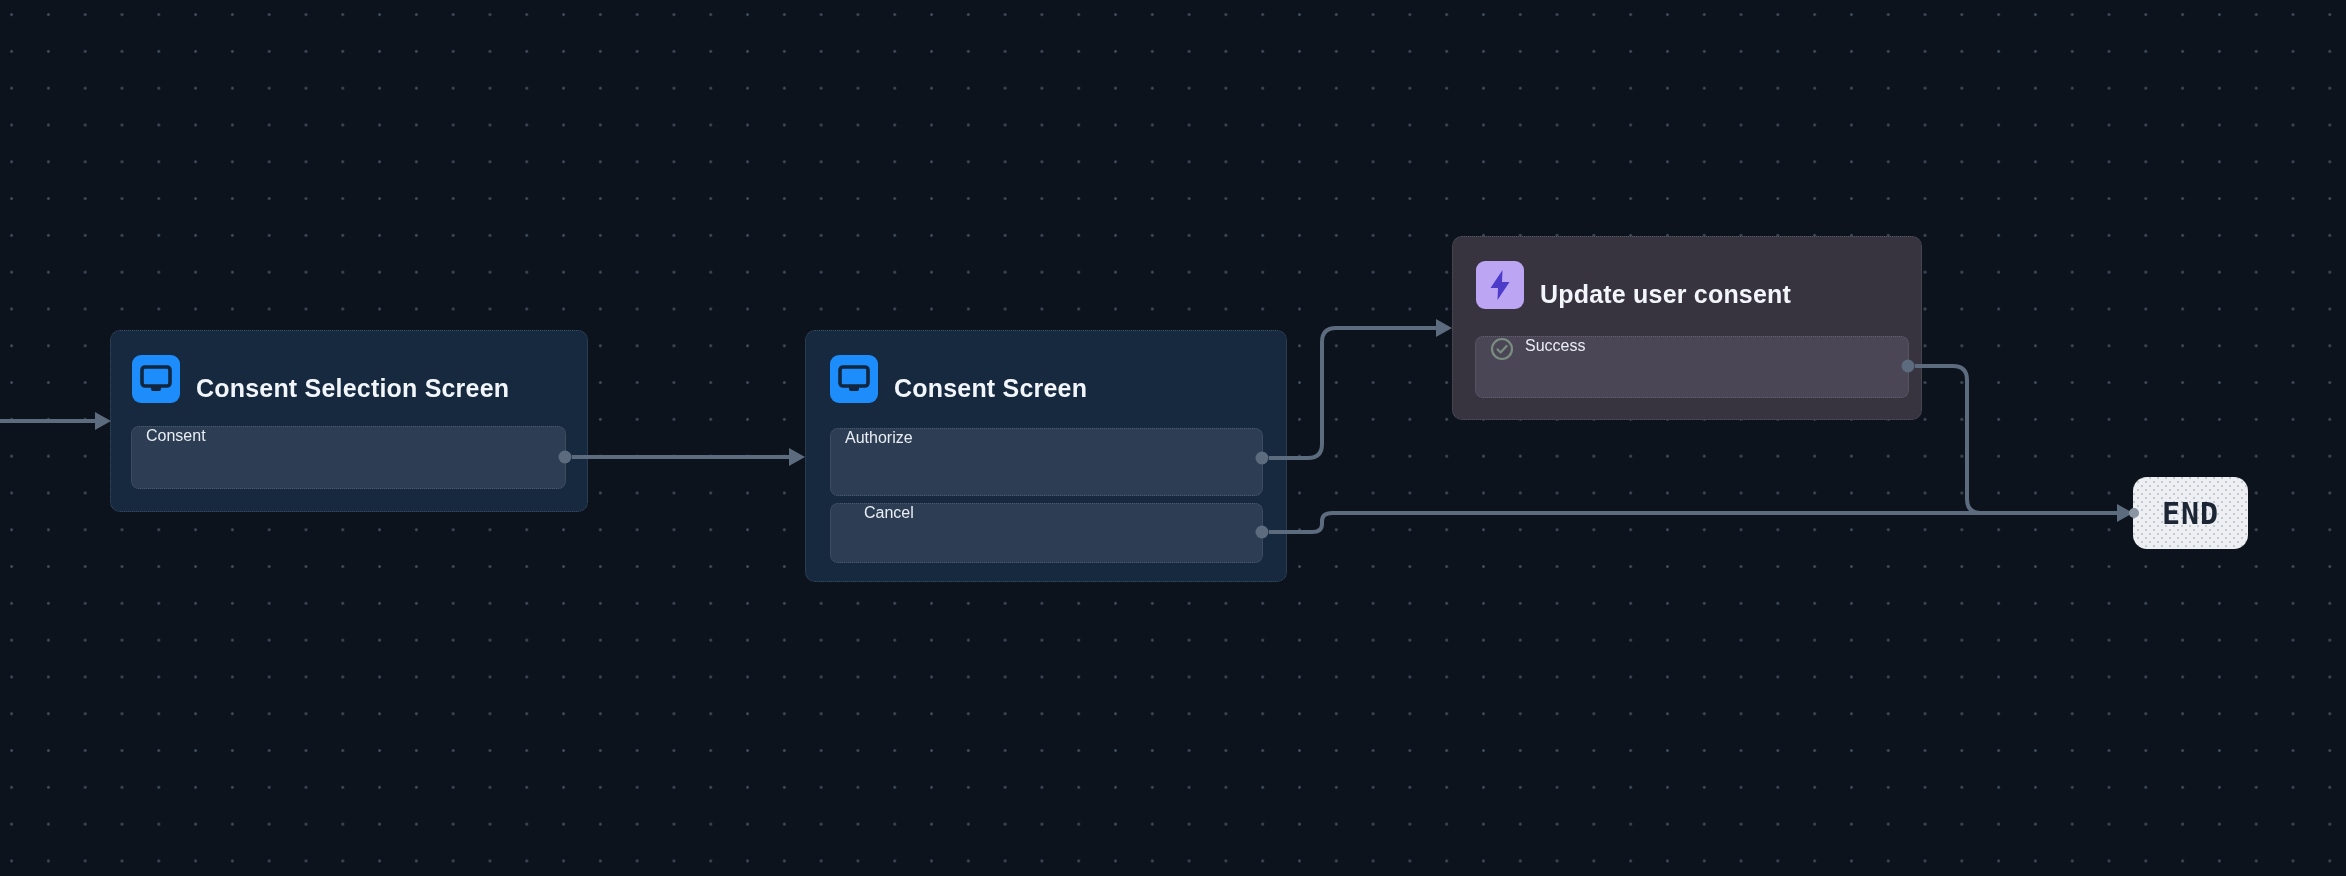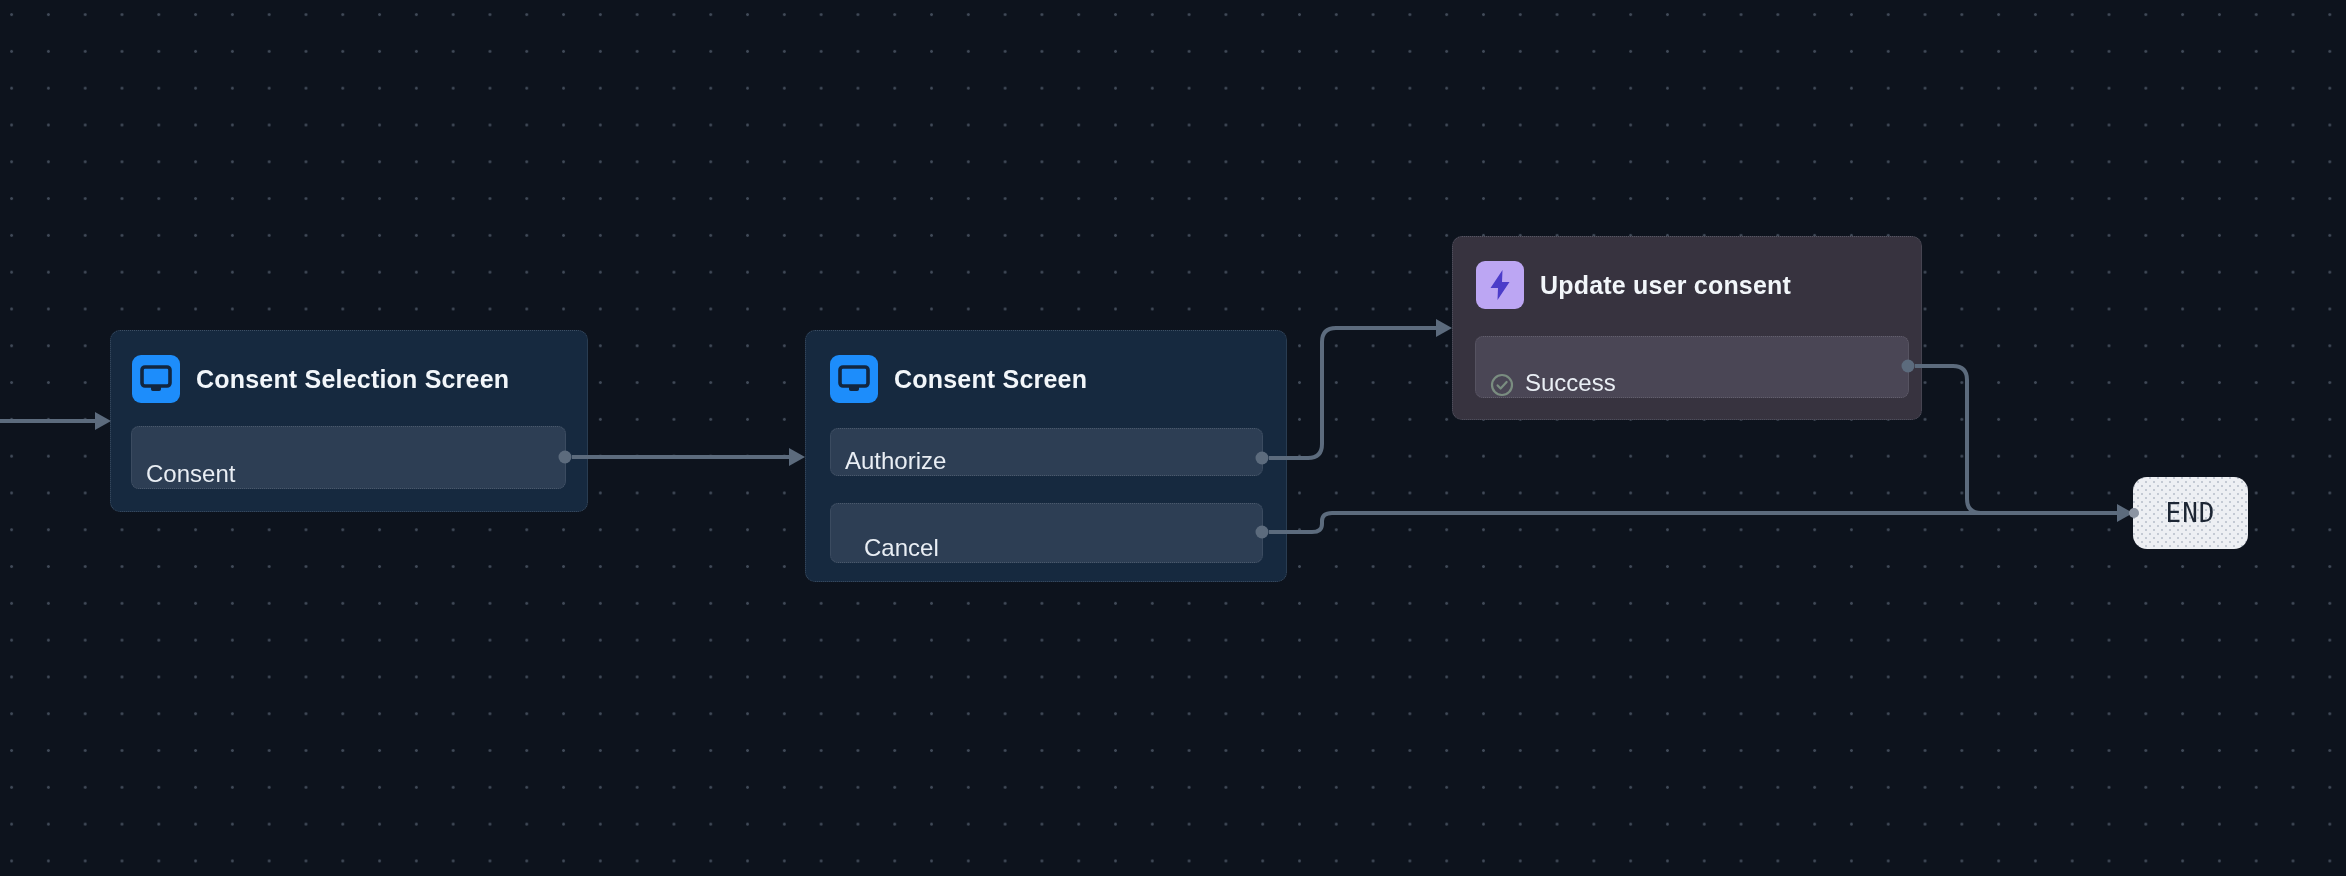--- a/index.html
+++ b/index.html
@@ -42,21 +42,21 @@
     z-index: 2;
   }
   .node-screen { background: #16293f; }
   .node-action { background: #37333f; }
 
   .node-header {
     position: absolute;
     top: 24px;
     left: 21px;
     display: flex;
-    align-items: center;
+    align-items: flex-end;
     gap: 16px;
   }
   .node-icon {
     width: 48px;
     height: 48px;
     border-radius: 9px;
     display: flex;
     align-items: center;
     justify-content: center;
     flex: 0 0 48px;
@@ -70,40 +70,40 @@
     color: #f2f6fa;
     letter-spacing: 0.2px;
     white-space: nowrap;
   }
 
   .action-row {
     position: absolute;
     border-radius: 8px;
     border: 1px dotted rgba(255,255,255,0.14);
     display: flex;
-    align-items: flex-end;
+    align-items: flex-start;
     padding-left: 14px;
     gap: 11px;
-    font-size: 24px;
+    font-size: 16px;
     color: #e9eef4;
     cursor: pointer;
   }
   .row-screen { background: #2d3e54; }
   .row-action { background: #4a4655; }
   .action-label { white-space: nowrap; }
 
   .check-icon { width: 24px; height: 24px; flex: 0 0 24px; }
 
   
   #node-tenant  { left: 110px;  top: 330px; width: 478px; height: 182px; }
   #node-tenant .action-row  { left: 20px; top: 95px;  width: 435px; height: 63px; }
 
   #node-consent { left: 805px;  top: 330px; width: 482px; height: 252px; }
   #node-consent .node-header { left: 24px; }
-  #node-consent .row-authorize { left: 24px; top: 97px;  width: 433px; height: 48px; }
+  #node-consent .row-authorize { left: 24px; top: 97px;  width: 433px; height: 68px; }
   #node-consent .row-cancel    { left: 24px; top: 172px; width: 433px; height: 60px; padding-left: 33px; }
 
   #node-update  { left: 1452px; top: 236px; width: 470px; height: 184px; }
   #node-update .node-header { left: 23px; }
   #node-update .action-row { left: 22px; top: 99px; width: 434px; height: 62px; }
 
   #node-end {
     left: 2133px; top: 477px; width: 115px; height: 72px;
     background-color: #edeff3;
     background-image: radial-gradient(#c3c9d3 1px, transparent 1.4px),
@@ -112,22 +112,22 @@
     background-position: 1px 1px, 5px 5px;
     border: none;
     border-radius: 14px;
     display: flex;
     align-items: center;
     justify-content: center;
     z-index: 3;
   }
   .end-label {
     font-family: "DejaVu Sans Mono", monospace;
-    font-size: 26px;
-    font-weight: 400;
+    font-size: 30px;
+    font-weight: 700;
     color: #1d2634;
     letter-spacing: 1px;
   }
 </style>
 </head>
 <body>
 
 <div class="canvas">
 
   <div class="node node-screen" id="node-tenant">

